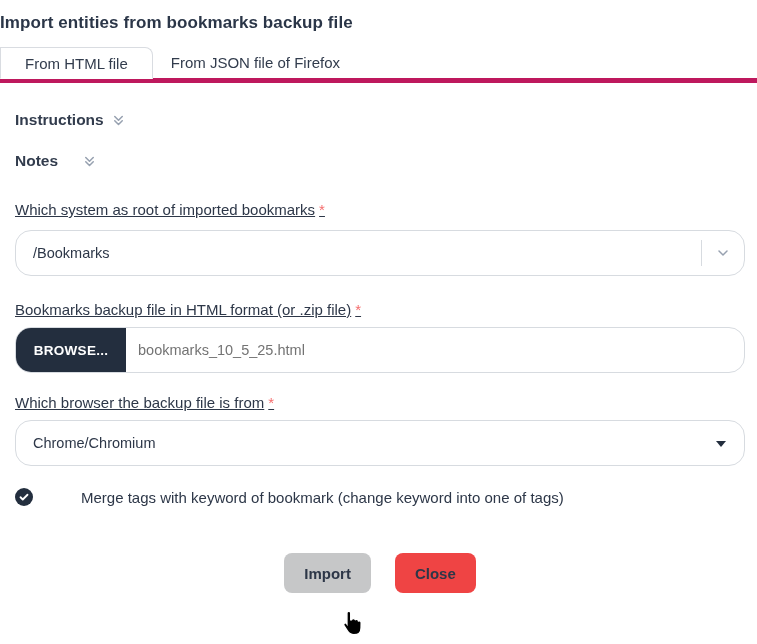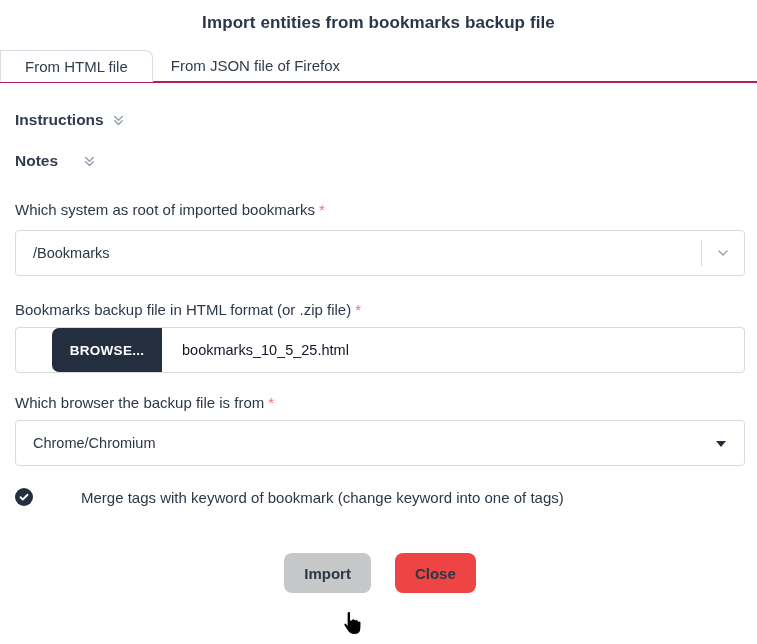--- a/index.html
+++ b/index.html
@@ -5,32 +5,32 @@
   * { margin:0; padding:0; box-sizing:border-box; }
   html,body { width:757px; height:644px; }
   body {
     font-family:"Liberation Sans", sans-serif;
     background:#ffffff;
     color:#2d3748;
     position:relative;
     overflow:hidden;
   }
   .title {
-    text-align:center;
+    text-align:left;
     padding-top:13px;
     font-size:17px;
     font-weight:bold;
     color:#2b3648;
     letter-spacing:.1px;
   }
   
   .tabbar {
     display:flex;
     margin-top:18px;
-    border-bottom:2px solid #be185d;
+    border-bottom:5px solid #be185d;
     align-items:flex-end;
     height:32px;
   }
   .tab {
     height:32px;
     display:flex;
     align-items:center;
     font-size:15px;
     color:#323c4d;
     padding:0 24px;
@@ -57,31 +57,32 @@
     color:#323c4d;
     width:max-content;
     cursor:pointer;
   }
   .collapsible.instructions { margin-top:28px;justify-content:flex-end; }
   .collapsible.notes { margin-top:23px;gap:24px; }
 
   .field-label {
     font-size:15px;
     color:#2d3748;
+    text-decoration:underline;
   }
   .field-label .req { color:#f56c6c; margin-left:4px; }
   .lbl-root    { margin-top:31px; }
   .lbl-file    { margin-top:25px; }
   .lbl-browser { margin-top:21px; }
 
   .box {
     margin-top:12px;
     height:46px;
     border:1px solid #d7dbe0;
-    border-radius:4px;
+    border-radius:16px;
     background:#fff;
     display:flex;
     align-items:center;
     position:relative;
     font-size:14.5px;
     color:#2d3748;
   }
   .box .value { padding-left:17px; }
 
   .select-rich .divider {
@@ -106,23 +107,22 @@
     font-size:13.5px;
     font-weight:600;
     letter-spacing:.3px;
     display:flex;
     align-items:center;
     justify-content:center;
     border:none;
     border-radius:7px 0 0 7px;
     cursor:pointer;
     font-family:"Liberation Sans", sans-serif;
-    margin-left:36px;
-  }
-  .file-name { padding-left:20px; font-size:14.5px; color:#0f172a; }
+  }
+  .file-name { padding-left:12px; font-size:14.5px; color:#737373; }
 
   .select-native { margin-top:9px; }
   .select-native .caret {
     position:absolute;
     right:18px; top:50%;
     transform:translateY(-35%);
     width:0; height:0;
     border-left:5px solid transparent;
     border-right:5px solid transparent;
     border-top:6px solid #232e3e;

